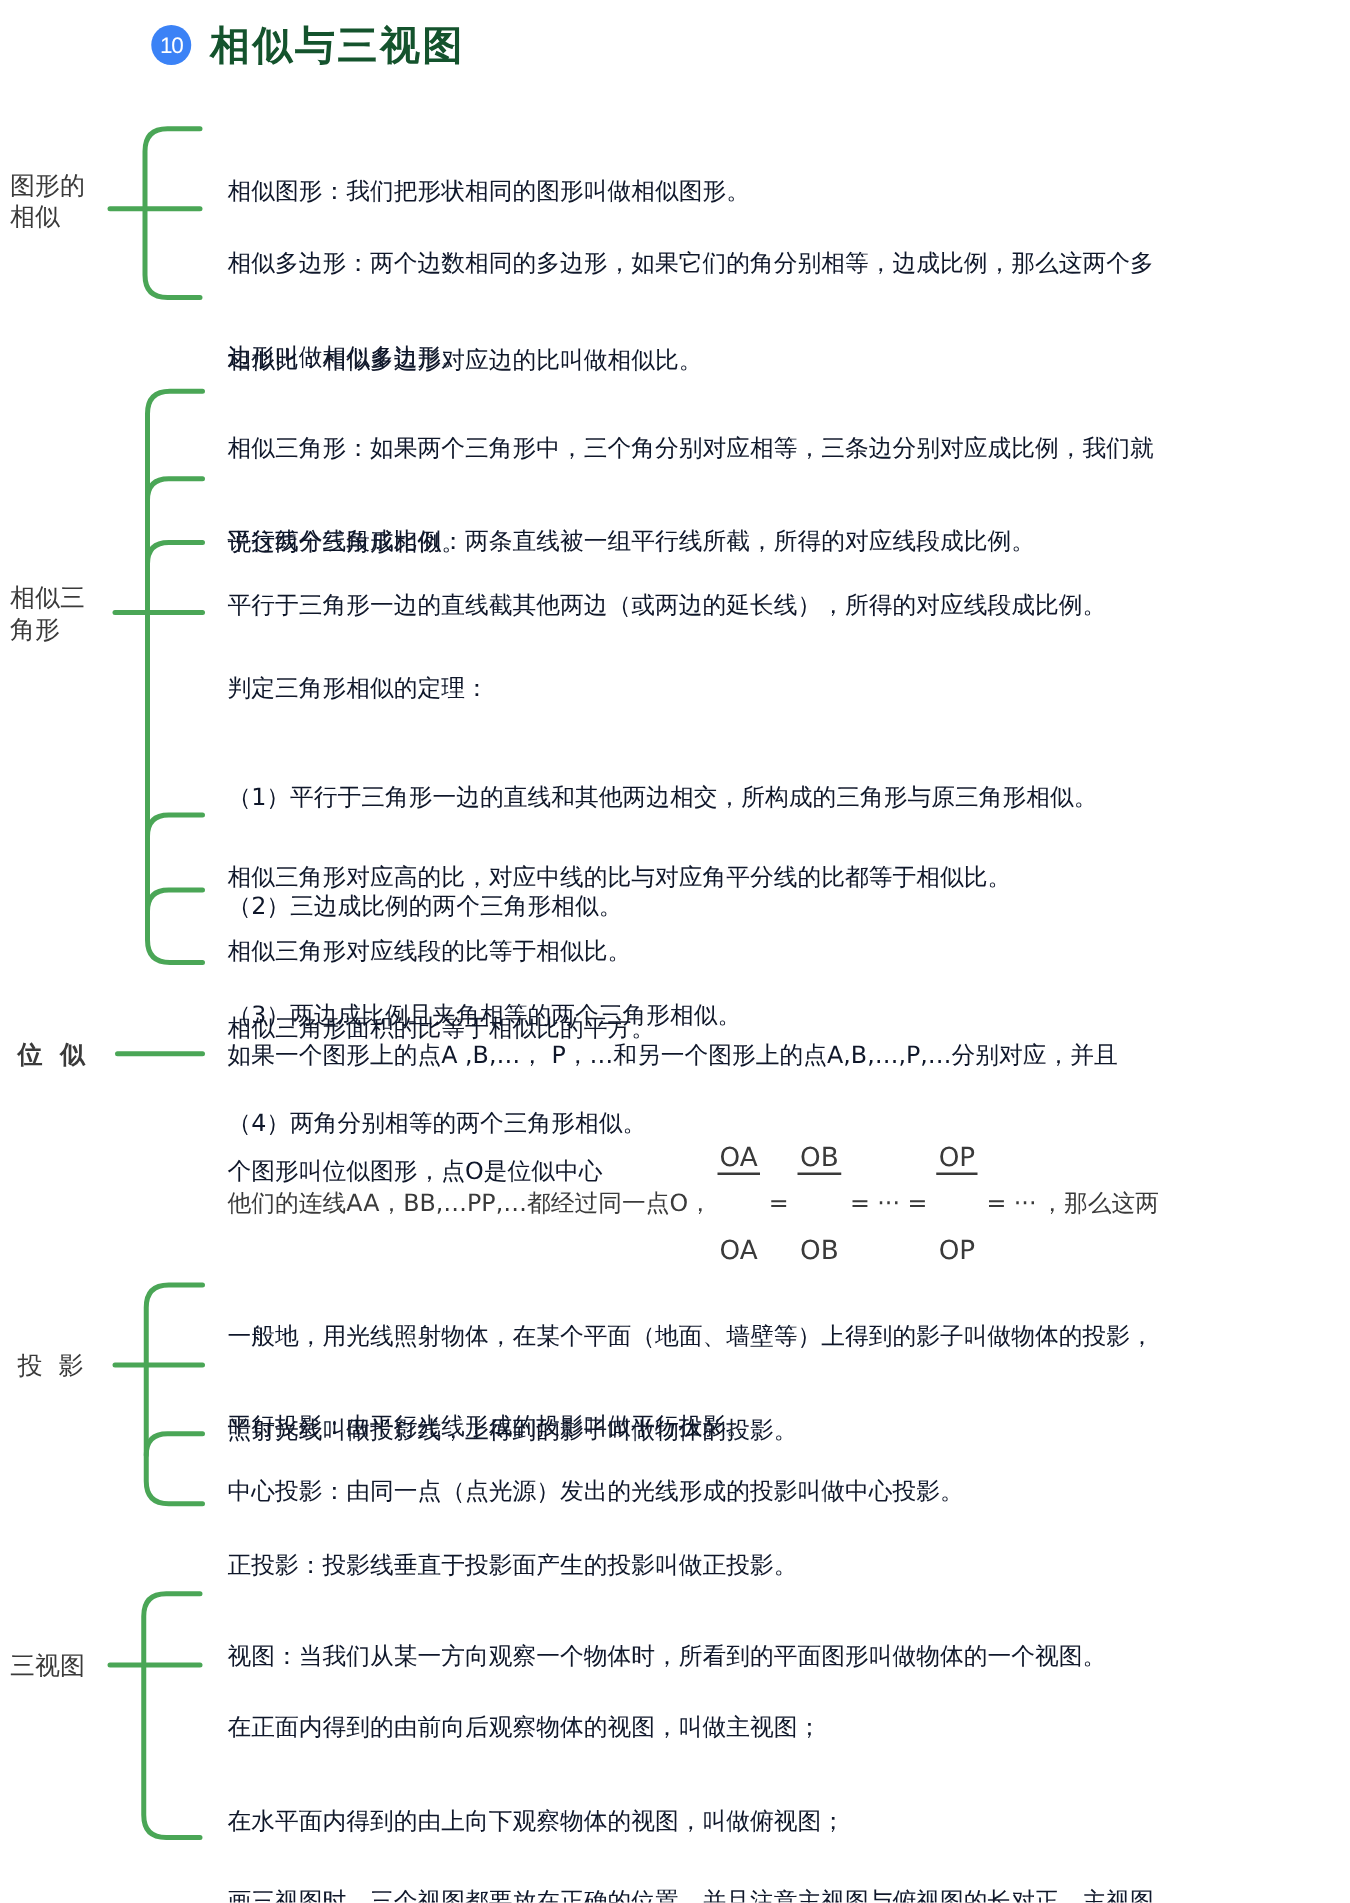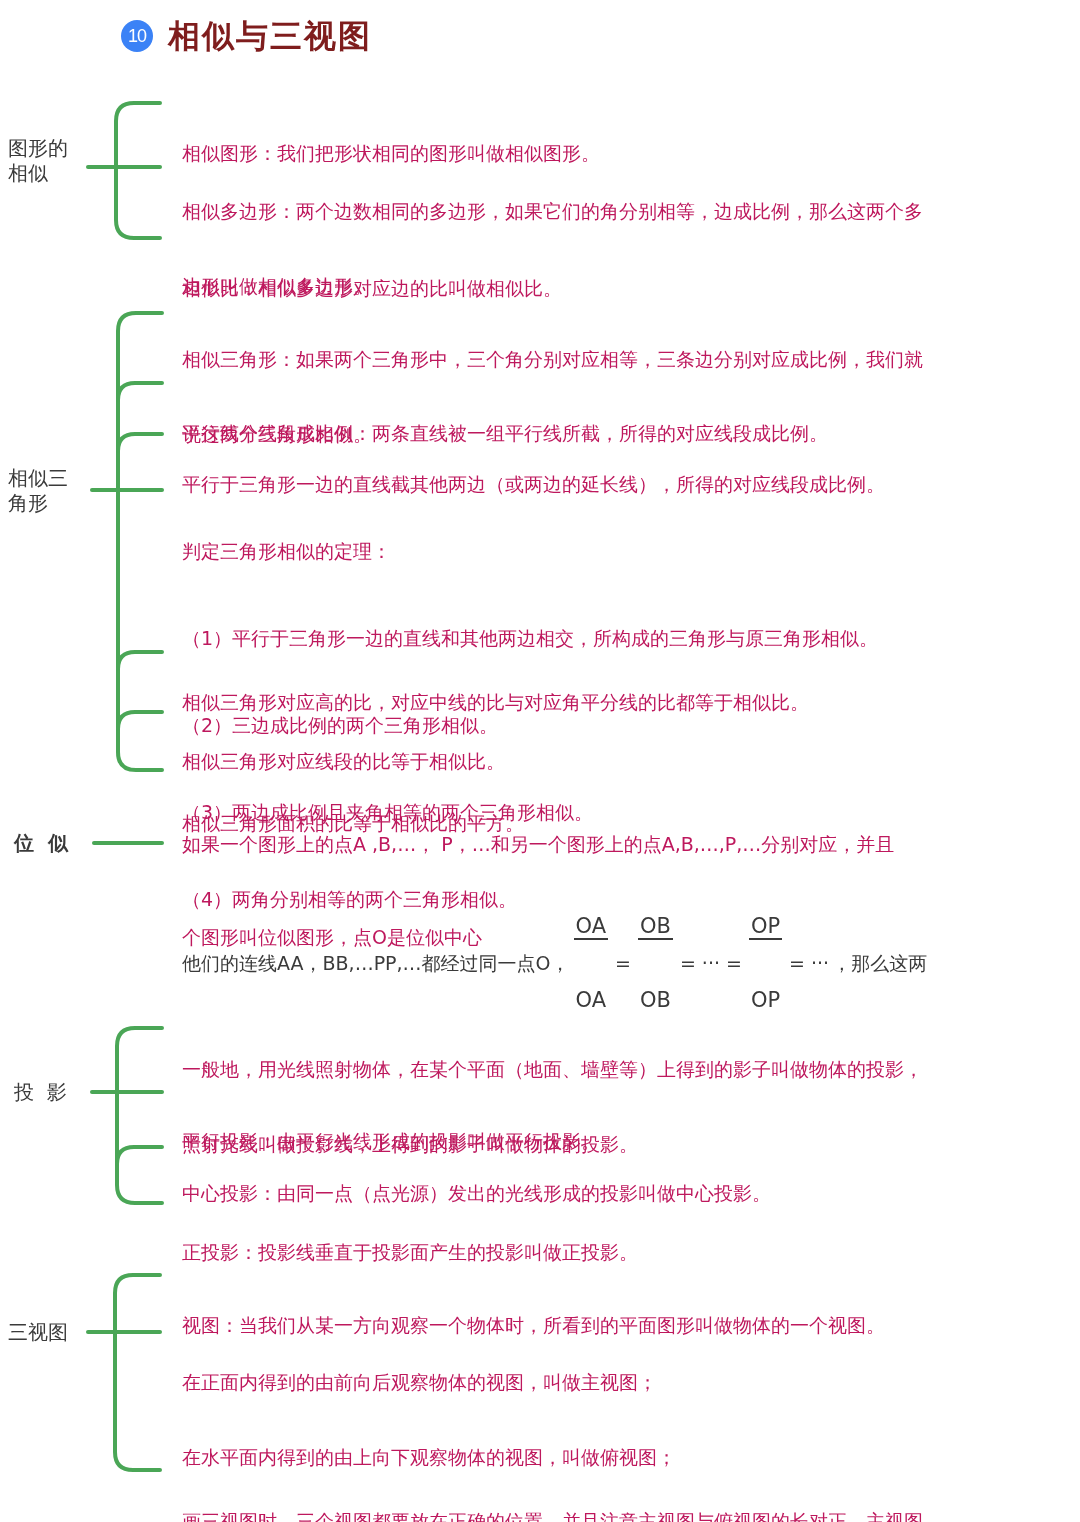--- a/index.html
+++ b/index.html
@@ -2,23 +2,23 @@
 <html><head>
 <meta charset="utf-8">
 <style>
   html, body { margin:0; padding:0; background:#ffffff; }
   body { width:1080px; height:1522px; position:relative; overflow:hidden;
          font-family:"DejaVu Sans","Liberation Sans",sans-serif; color:#3a3a3a; }
   .abs { position:absolute; }
   .badge { left:121px; top:20px; width:32px; height:32px; border-radius:50%;
            background:#3b82f6; color:#fff; font-size:18px; line-height:32px; text-align:center;
            font-family:"Liberation Sans",sans-serif; letter-spacing:-1px; }
-  .title { left:168px; top:14px; font-size:32px; color:#7f1d1d; font-weight:bold; letter-spacing:2px; line-height:44px; }
+  .title { left:168px; top:14px; font-size:32px; color:#14532d; font-weight:bold; letter-spacing:2px; line-height:44px; }
   .label { font-size:20px; line-height:25px; color:#3a3a3a; }
-  .text { left:182px; font-size:19px; line-height:25px; color:#be185d; white-space:pre; }
+  .text { left:182px; font-size:19px; line-height:25px; color:#0f172a; white-space:pre; }
   svg.lines { position:absolute; left:0; top:0; }
   .frac { display:inline-block; vertical-align:middle; text-align:center; margin:0 4px; line-height:24px; font-size:21px; }
   .frac .num { display:block; border-bottom:2px solid #3a3a3a; padding:0 2px; }
   .frac .den { display:block; padding:0 2px; }
   .eq { font-size:19px; margin:0 3px; vertical-align:middle; }
   .formula-line { left:182px; top:866px; font-size:19px; line-height:25px; white-space:pre; display:flex; align-items:center; }
 </style>
 </head>
 <body>
 

